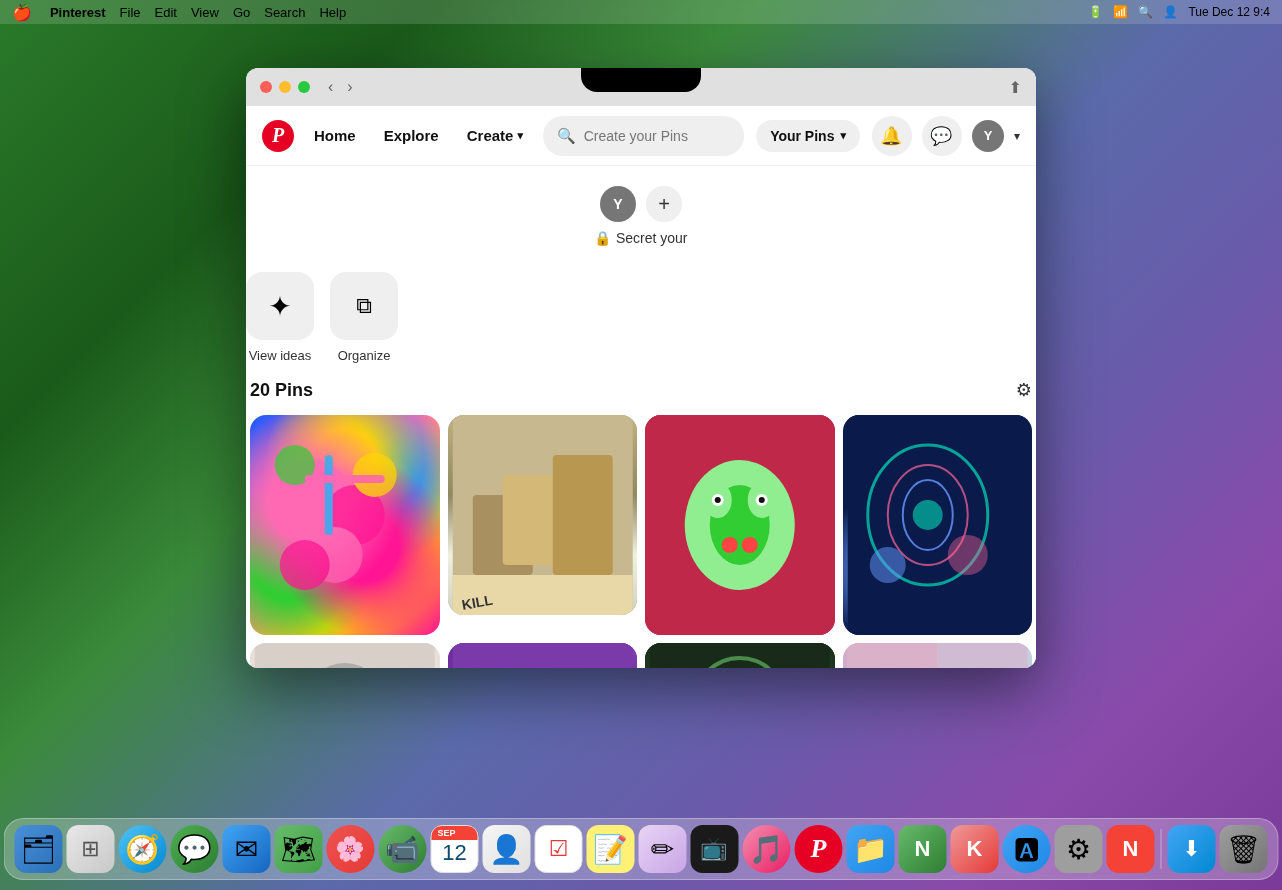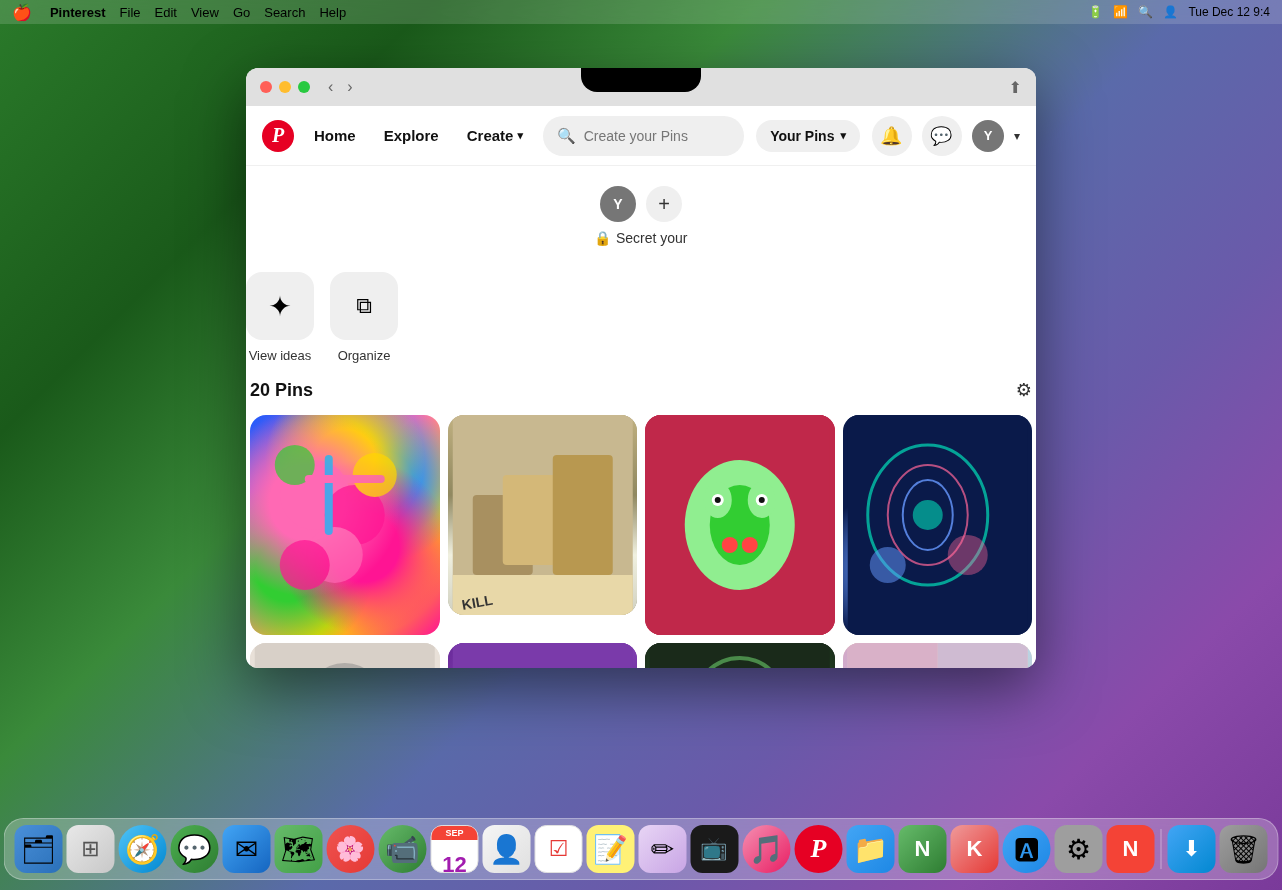--- a/index.html
+++ b/index.html
@@ -520,33 +520,33 @@
       display: flex;
       flex-direction: column;
       align-items: center;
       width: 100%;
       height: 100%;
       font-size: 10px;
     }
     .dock-cal-month {
       background: #f44336;
       width: 100%;
-      text-align: center;
+      text-align: left;
       color: white;
       font-size: 9px;
       font-weight: 600;
       border-radius: 10px 10px 0 0;
       padding: 2px 6px;
     }
     .dock-cal-day {
       font-size: 22px;
-      font-weight: 700;
-      color: #a21caf;
+      font-weight: 400;
+      color: #0c4a6e;
       line-height: 1;
-      margin-top: 14px;
+      margin-top: 2px;
     }
 
     
     .notch {
       position: absolute;
       top: 68px;
       left: 50%;
       transform: translateX(-50%);
       width: 120px;
       height: 24px;

